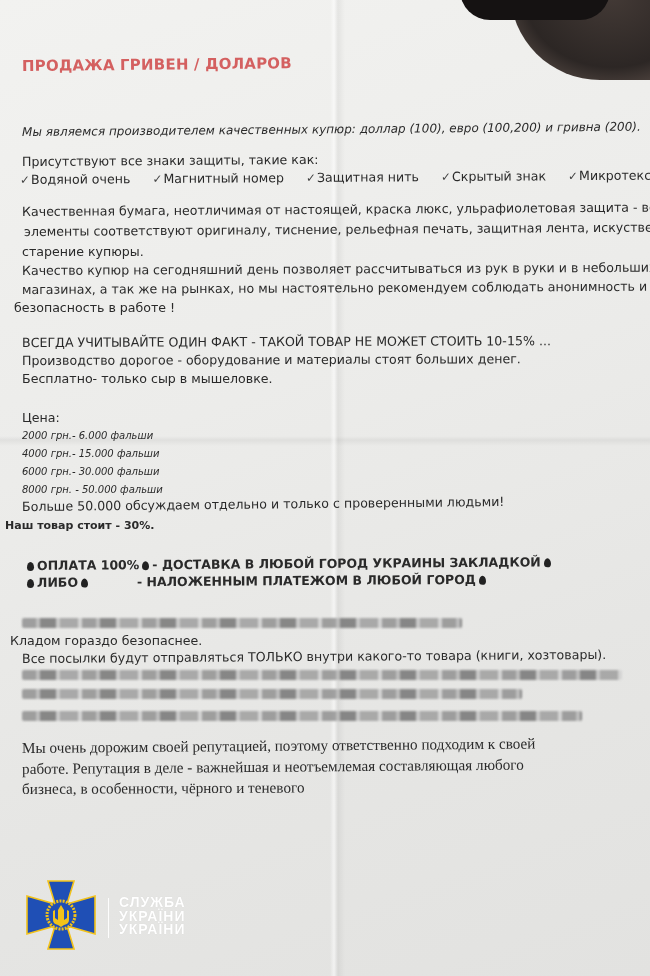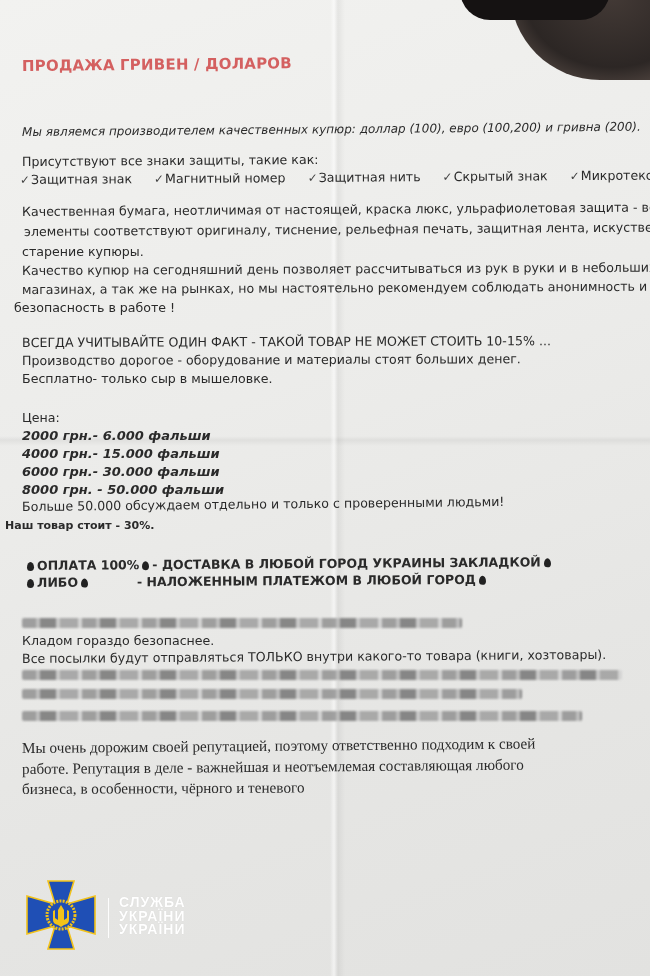--- a/index.html
+++ b/index.html
@@ -27,21 +27,21 @@
       background: #151212;
     }
     .doc { position: absolute; left: 0; top: 0; width: 650px; color: #2a2a2a; }
     .t { position: absolute; white-space: nowrap; font-size: 12.6px; line-height: 16px; transform-origin: left center; }
     .title { left: 22px; top: 58px; font-size: 15px; color: #d46060; font-weight: bold; letter-spacing: 0.2px; transform: rotate(-0.6deg); }
     .ital { font-style: italic; font-size: 12px; }
     .bold { font-weight: bold; }
     .checks { left: 20px; top: 172px; display: flex; gap: 22px; font-size: 12.6px; transform: rotate(-0.4deg); }
     .check-item { display: flex; align-items: center; }
     .check-icon { font-size: 12px; margin-right: 1px; color: #444; }
-    .prices .t { font-style: italic; font-weight: bold; font-size: 13px; }
+    .prices .t { font-style: italic; font-weight: normal; font-size: 10px; }
     .pay { font-weight: bold; font-size: 12.5px; }
     .drop { display: inline-block; width: 7px; height: 9px; background: #222; border-radius: 50% 50% 50% 50% / 60% 60% 40% 40%; vertical-align: -1px; margin: 0 3px; }
     .blur {
       position: absolute; height: 10px; border-radius: 2px;
       background: repeating-linear-gradient(90deg, #8c8c8c 0 14px, #b3b3b3 14px 18px, #6f6f6f 18px 34px, #c2c2c2 34px 38px, #9a9a9a 38px 56px, #cfcfcf 56px 60px);
       filter: blur(1.2px); opacity: 0.8;
     }
     .serif { font-family: "Liberation Serif", serif; font-size: 15.2px; line-height: 21px; color: #2b2b2b; }
     .sbu-logo { position: absolute; left: 26px; top: 880px; width: 70px; height: 70px; }
     .sbu-divider { position: absolute; left: 108px; top: 898px; width: 1px; height: 40px; background: #ffffff; opacity: 0.9; }
@@ -57,21 +57,21 @@
 <div class="doc">
   <div class="t title">ПРОДАЖА ГРИВЕН / ДОЛАРОВ</div>
 
   <div class="t ital" style="left:22px; top:124px; transform:rotate(-0.5deg);">Мы являемся производителем качественных купюр: доллар (100), евро (100,200) и гривна (200).</div>
 
   <div class="t" style="left:22px; top:154px; transform:rotate(-0.4deg);">Присутствуют все знаки защиты, такие как:</div>
 
   <div class="t checks">
     <span class="check-item">
         <span class="check-icon">✓</span>
-        <span>Защитная знак</span>
+        <span>Водяной очень</span>
       </span>
     <span class="check-item">
         <span class="check-icon">✓</span>
         <span>Магнитный номер</span>
       </span>
     <span class="check-item">
         <span class="check-icon">✓</span>
         <span>Защитная нить</span>
       </span>
     <span class="check-item">
@@ -112,21 +112,21 @@
   <div>
     <div class="t pay" style="left:24px; top:558px; transform:rotate(-0.4deg);">
       <span class="drop"></span><span>ОПЛАТА 100%</span><span class="drop"></span><span>- ДОСТАВКА В ЛЮБОЙ ГОРОД УКРАИНЫ  ЗАКЛАДКОЙ</span><span class="drop"></span>
     </div>
     <div class="t pay" style="left:24px; top:575px; transform:rotate(-0.4deg);">
       <span class="drop"></span><span>ЛИБО</span><span class="drop"></span><span style="display:inline-block; width:46px;"></span><span>- НАЛОЖЕННЫМ ПЛАТЕЖОМ В ЛЮБОЙ ГОРОД</span><span class="drop"></span>
     </div>
   </div>
 
   <div class="blur" style="left:22px; top:618px; width:440px;"></div>
-  <div class="t" style="left:22px; top:633px;">Кладом гораздо безопаснее.</div>
+  <div class="t" style="left:10px; top:633px;">Кладом гораздо безопаснее.</div>
   <div class="t" style="left:22px; top:651px; transform:rotate(-0.4deg);">Все посылки будут отправляться ТОЛЬКО внутри какого-то товара (книги, хозтовары).</div>
   <div class="blur" style="left:22px; top:670px; width:600px;"></div>
   <div class="blur" style="left:22px; top:689px; width:500px;"></div>
   <div class="blur" style="left:22px; top:711px; width:560px;"></div>
 
   <div>
     <div class="t serif" style="left:22px; top:737px; transform:rotate(-0.5deg);">Мы очень дорожим своей репутацией, поэтому ответственно подходим к своей</div>
     <div class="t serif" style="left:22px; top:758px; transform:rotate(-0.5deg);">работе. Репутация в деле - важнейшая и неотъемлемая составляющая любого</div>
     <div class="t serif" style="left:22px; top:778px; transform:rotate(-0.3deg);">бизнеса, в особенности, чёрного и теневого</div>
   </div>

